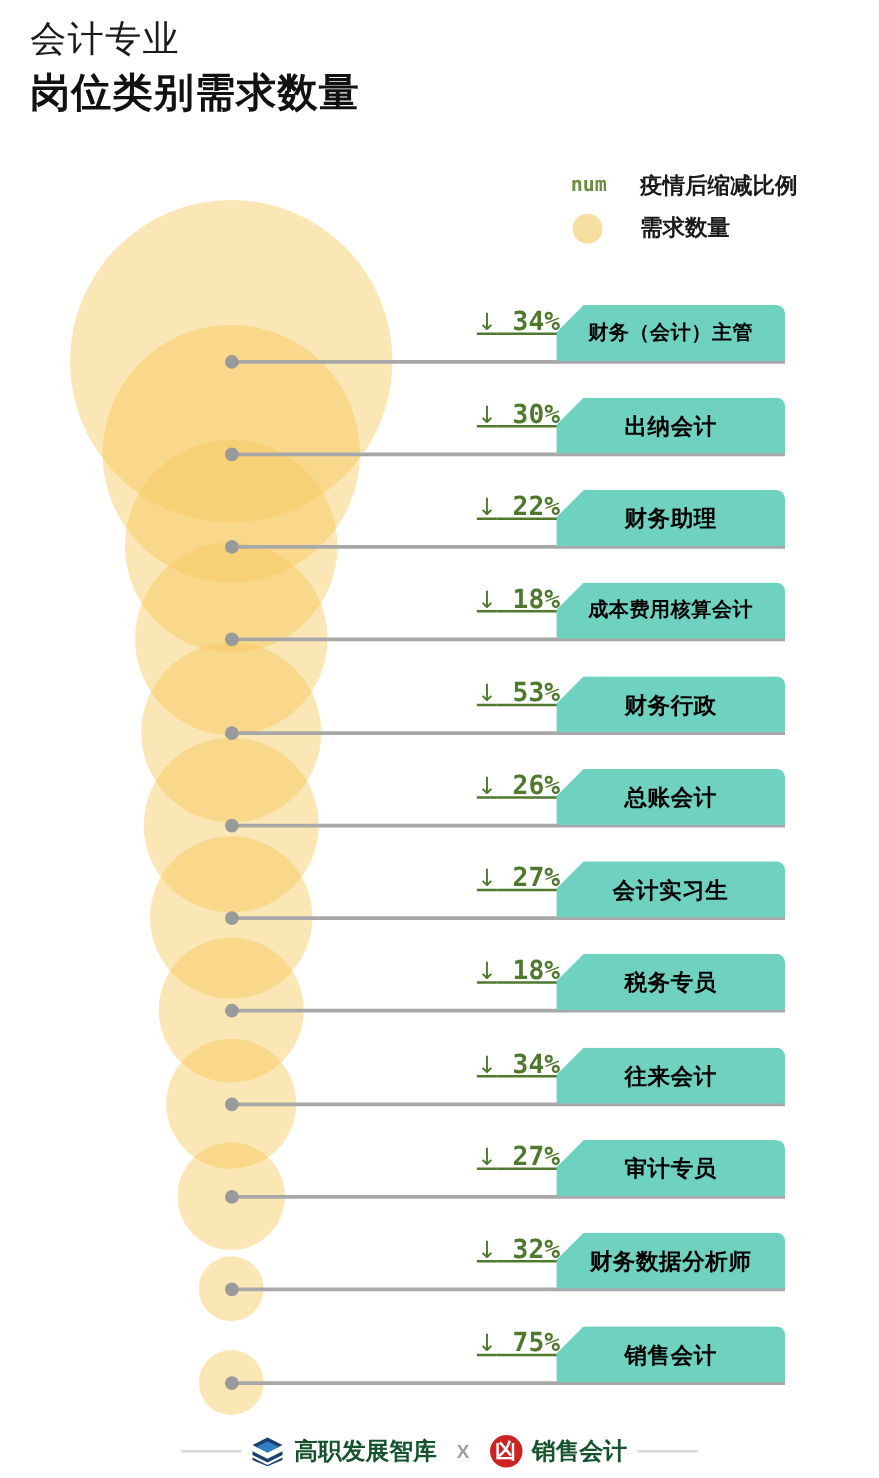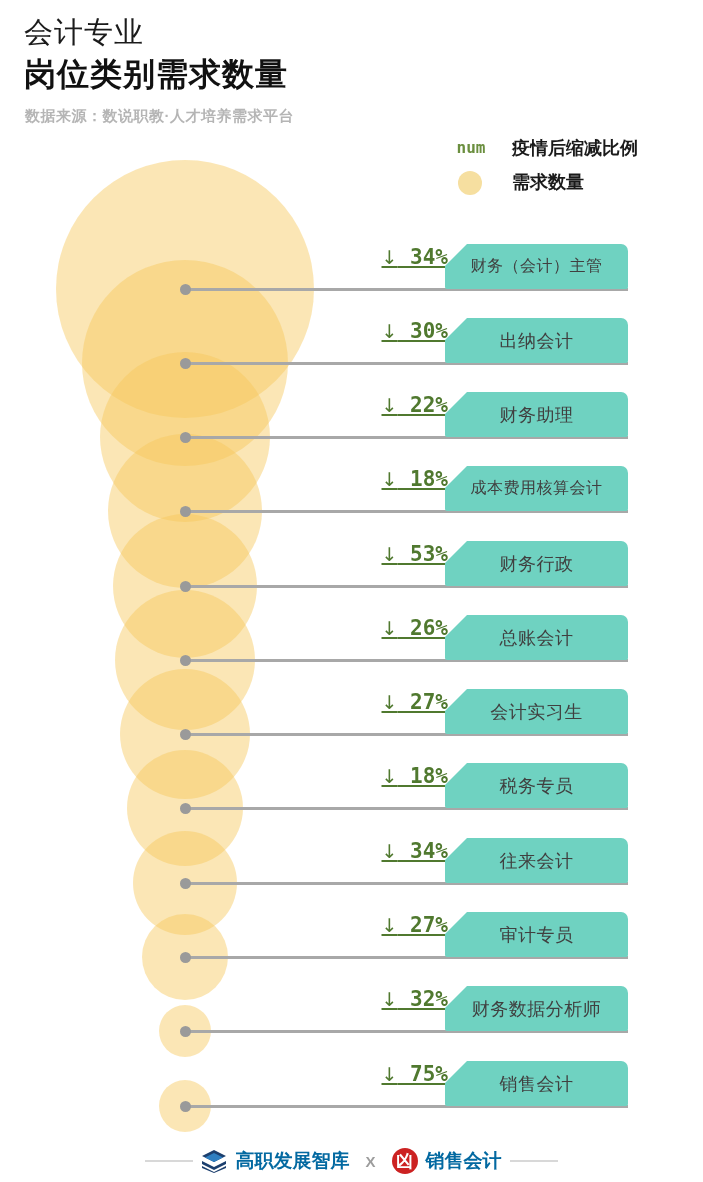--- a/index.html
+++ b/index.html
@@ -84,51 +84,50 @@
     width:183px;height:45px;
     background:#6fd2c1;
     border-top-right-radius:7px;
     border-bottom-right-radius:2px;
     border-bottom-left-radius:2px;
     -webkit-clip-path:polygon(22px 0, 100% 0, 100% 100%, 0 100%, 0 22px);
     clip-path:polygon(22px 0, 100% 0, 100% 100%, 0 100%, 0 22px);
     display:flex;align-items:center;justify-content:center;
   }
   .row-box-label{
-    font-size:18px;font-weight:normal;color:#404040;
+    font-size:18px;font-weight:bold;color:#000000;
     white-space:nowrap;letter-spacing:0.5px;
   }
 
   
   .footer{
     position:absolute;left:0;top:1140px;width:703px;height:42px;
     display:flex;align-items:center;justify-content:center;gap:8px;
   }
   .foot-rule{width:48px;height:2px;background:#d8d8d8;}
   .foot-brand{display:flex;align-items:center;gap:8px;}
-  .foot-name{font-size:19px;font-weight:bold;color:#0369a1;white-space:nowrap;}
+  .foot-name{font-size:19px;font-weight:bold;color:#14532d;white-space:nowrap;}
   .foot-x{font-size:15px;color:#9d9d9d;font-weight:bold;margin:0 8px;}
   .logo-books{width:26px;height:24px;}
   .logo-red{
     width:26px;height:26px;border-radius:50%;
     background:#cc2222;display:flex;align-items:center;justify-content:center;
   }
   .logo-red span{
     color:#fff;font-size:17px;font-weight:bold;line-height:17px;
     font-family:"DejaVu Sans",sans-serif;
   }
 </style>
 </head>
 <body>
 
 <div id="stage">
 
   <div class="title-sub">会计专业</div>
   <div class="title-main">岗位类别需求数量</div>
-  <div class="source">数据来源：数说职教·人才培养需求平台</div>
 
   <div class="legend">
     <div class="legend-row">
       <span class="legend-swatch-num">num</span>
       <span class="legend-label">疫情后缩减比例</span>
     </div>
     <div class="legend-row">
       <span class="legend-swatch-circle"></span>
       <span class="legend-label">需求数量</span>
     </div>

